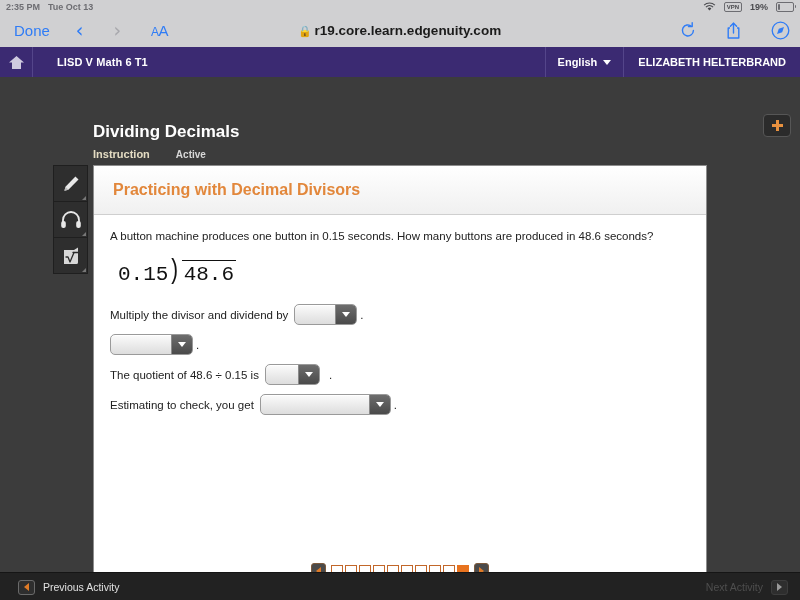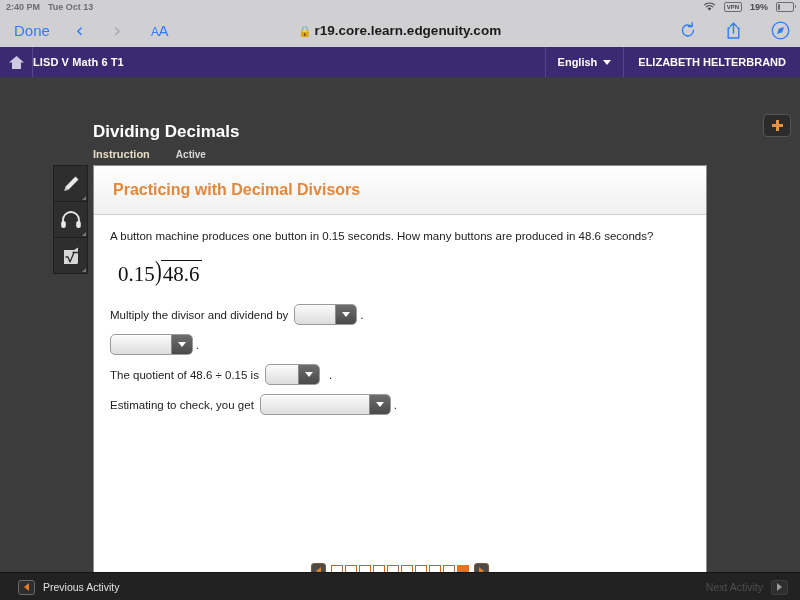--- a/index.html
+++ b/index.html
@@ -161,21 +161,21 @@
     height: 30px;
     display: flex;
     align-items: center;
     justify-content: center;
     border-right: 1px solid #54458a;
     cursor: pointer;
   }
   .hdr-course {
     font-size: 11px;
     font-weight: bold;
-    margin-left: 0;
+    margin-left: 24px;
     letter-spacing: 0.1px;
   }
   .hdr-right {
     position: absolute;
     right: 0; top: 0;
     height: 30px;
     display: flex;
     align-items: center;
   }
   .hdr-lang {
@@ -312,21 +312,21 @@
     font-size: 11.5px;
     color: #222;
     padding-top: 13px;
     line-height: 1.4;
   }
 
   
   .long-div {
     margin-top: 16px;
     margin-left: 8px;
-    font-family: Liberation Serif, serif;
+    font-family: Liberation Mono, monospace;
     font-size: 21px;
     color: #111;
     display: inline-flex;
     align-items: flex-start;
     line-height: 1;
   }
   .ld-divisor { padding-top: 4px; }
   .ld-bracket {
     font-size: 27px;
     line-height: 0.85;
@@ -526,21 +526,21 @@
     border-left:5px solid #9a9a9a;
   }
 </style>
 </head>
 <body>
 
 <div class="screen">
 
   <div class="status-bar">
     <div class="status-left">
-      <span>2:40 PM</span>
+      <span>2:35 PM</span>
       <span>Tue Oct 13</span>
     </div>
     <div class="status-right">
       <svg class="wifi-ico" width="13" height="10" viewBox="0 0 13 10">
         <path d="M6.5 8.6 L4.6 6.5 a2.8 2.8 0 0 1 3.8 0 Z" fill="#4a4a4e"></path>
         <path d="M2.9 5.1 a5.2 5.2 0 0 1 7.2 0" stroke="#4a4a4e" stroke-width="1.1" fill="none"></path>
         <path d="M1.1 3.1 a8 8 0 0 1 10.8 0" stroke="#4a4a4e" stroke-width="1.1" fill="none"></path>
       </svg>
       <span class="vpn-badge">VPN</span>
       <span class="batt-pct">19%</span>

